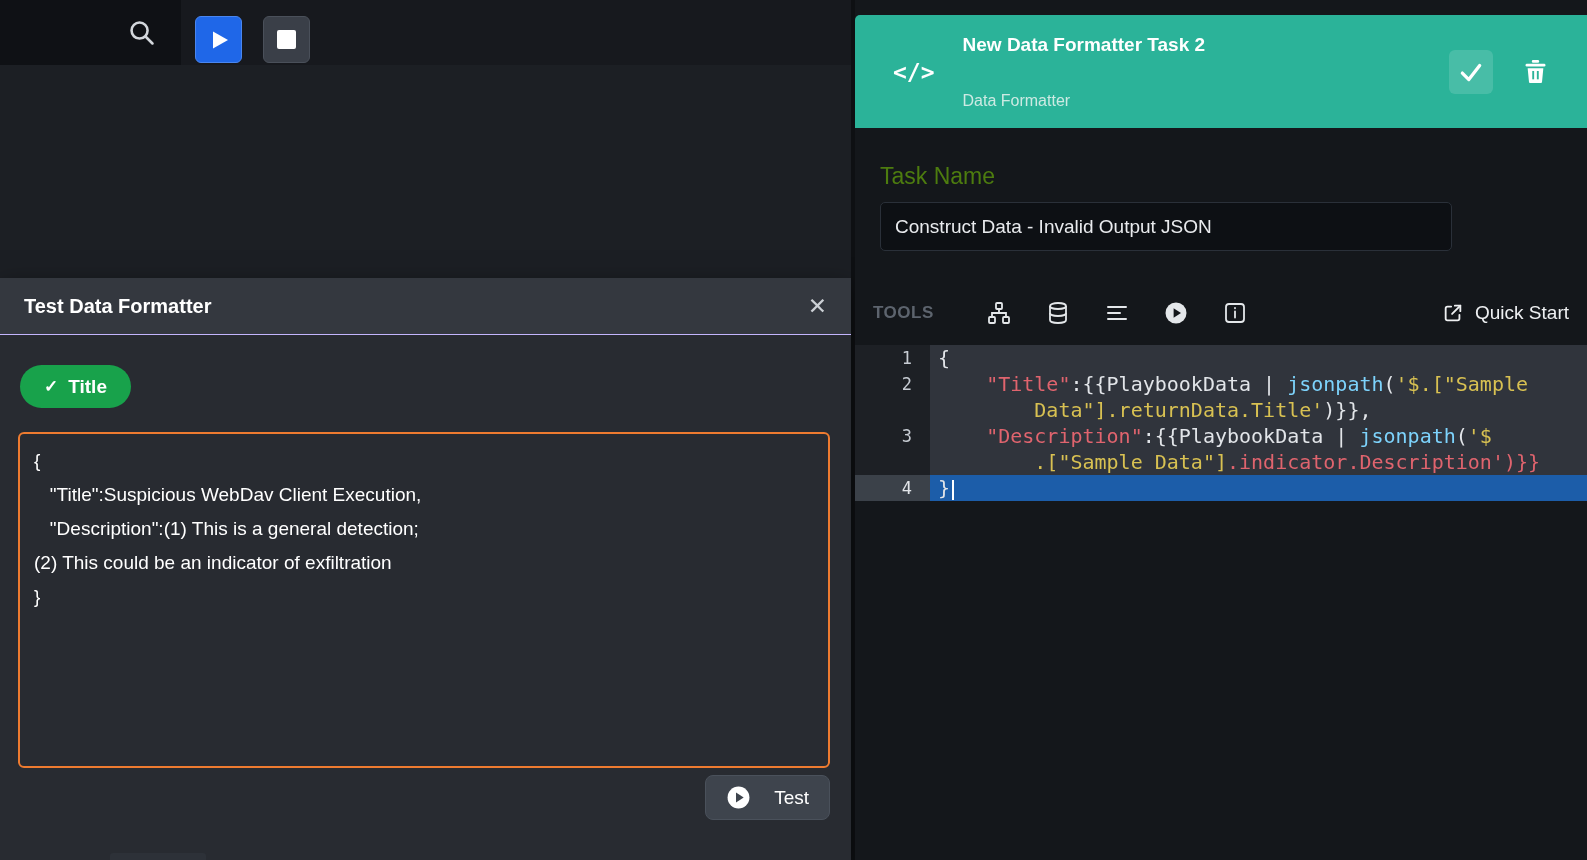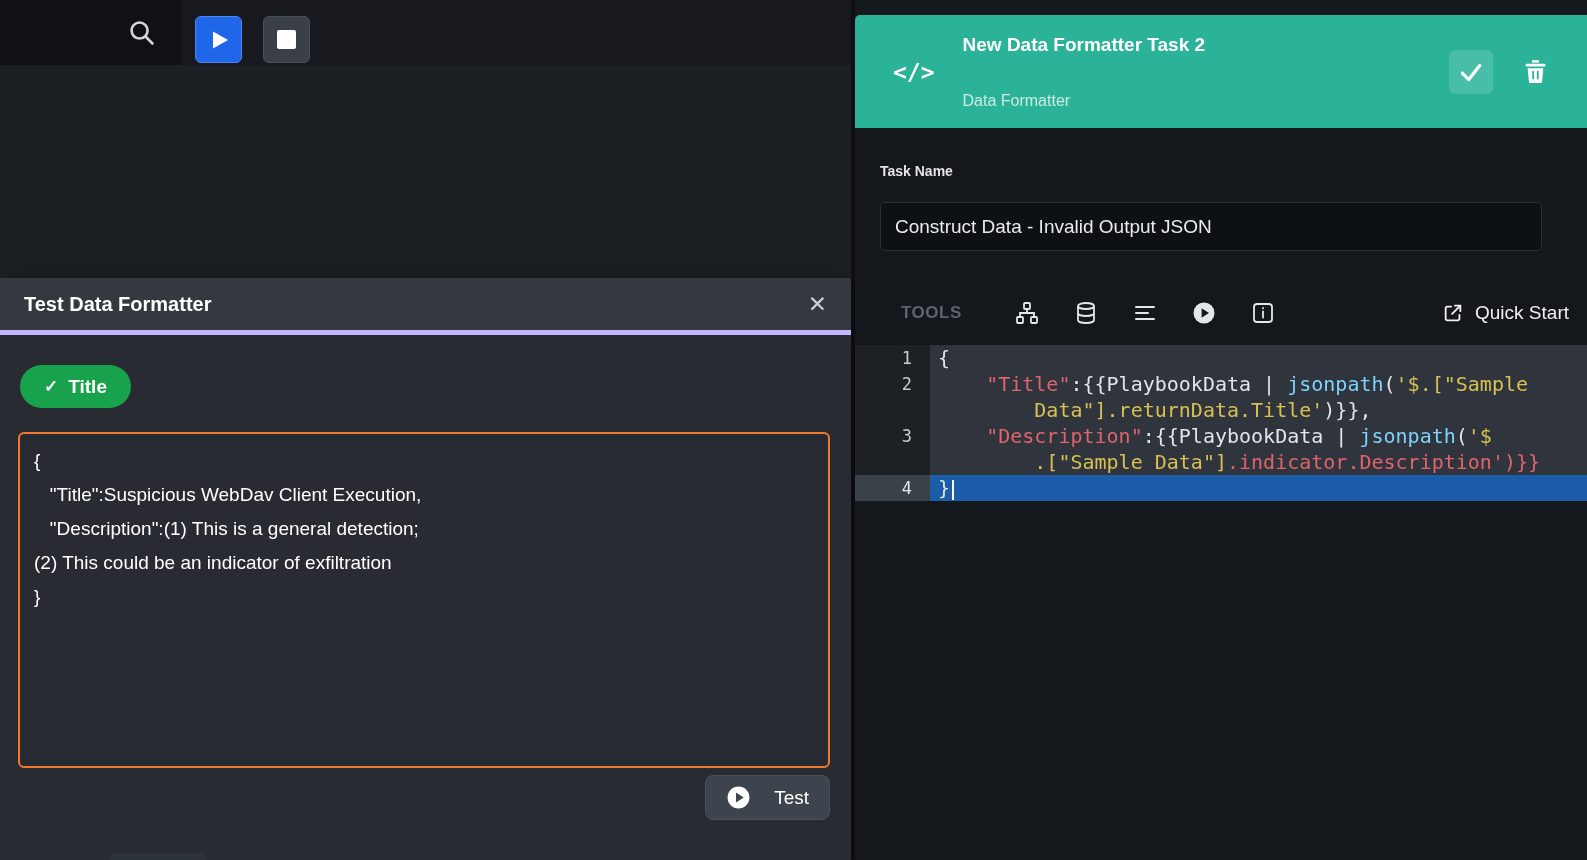--- a/index.html
+++ b/index.html
@@ -28,21 +28,21 @@
   }
   .stop-square { width:19px; height:19px; background:#ffffff; border-radius:2px; }
 
   
   .test-panel {
     position:absolute; left:0; top:278px; width:851px; height:582px;
     background:#282b31; box-shadow:0 8px 24px rgba(0,0,0,.5);
   }
   .test-panel-header {
     height:57px; background:#34383f; display:flex; align-items:center;
-    justify-content:space-between; padding:0 24px; border-bottom:5px solid #c4b5fd;
+    justify-content:space-between; padding:0 24px; border-bottom:1px solid #c4b5fd;
   }
   .test-panel-title { font-size:20px; font-weight:bold; color:#ffffff; }
   .close-btn { background:none; border:none; color:#ccd0d5; font-size:23px; line-height:1; cursor:pointer; }
   .instruction-row {
     display:flex; align-items:center; justify-content:space-between;
     padding:30px 20px 0 20px;
   }
   .instruction-text { font-size:19px; color:#e9ebee; }
   .done-btn {
     background:#18a24b; color:#ffffff; border:none; border-radius:22px;
@@ -82,33 +82,33 @@
   }
   .task-title { font-size:19px; font-weight:bold; color:#ffffff; margin-bottom:7px; }
   .task-subtitle { font-size:16px; color:#cdeae3;margin-top:36px; }
   .task-header-actions { margin-left:auto; display:flex; gap:20px; align-items:center; }
   .hdr-btn {
     background:transparent; border:none; width:44px; height:44px; border-radius:6px;
     display:flex; align-items:center; justify-content:center; cursor:pointer;
   }
   .hdr-btn.confirm { background:rgba(255,255,255,.14); }
 
-  .task-name-label { position:absolute; left:25px; top:163px; font-size:14px; font-weight:bold; color:#e5e5e5; }
+  .task-name-label { position:absolute; left:25px; top:163px; font-size:23px; font-weight:normal; color:#4d7c0f; }
   .task-name-input {
-    position:absolute; left:25px; top:202px; width:662px; height:49px;
+    position:absolute; left:25px; top:202px; width:572px; height:49px;
     background:#0d1014; border:1px solid #2a3039; border-radius:5px;
     color:#e9ebee; font-size:19px; padding:0 14px;
     font-family:"Liberation Sans", sans-serif; outline:none;
   }
 
   .tools-row {
     position:absolute; left:0; top:287px; width:732px; height:52px;
     display:flex; align-items:center; padding:0 18px;
   }
-  .tools-label { font-size:17px; font-weight:600; color:#5d646e; letter-spacing:.5px;margin-left:28px; }
+  .tools-label { font-size:17px; font-weight:600; color:#5d646e; letter-spacing:.5px; }
   .tool-icons { display:flex; gap:33px; margin-left:52px; }
   .tool-btn { background:none; border:none; padding:0; width:26px; height:26px;
     display:flex; align-items:center; justify-content:center; cursor:pointer; }
   .quick-start {
     margin-left:auto; background:none; border:none; color:#eef0f2; font-size:19px;
     font-family:"Liberation Sans", sans-serif;
     display:flex; align-items:center; gap:11px; cursor:pointer;
   }
 
   

